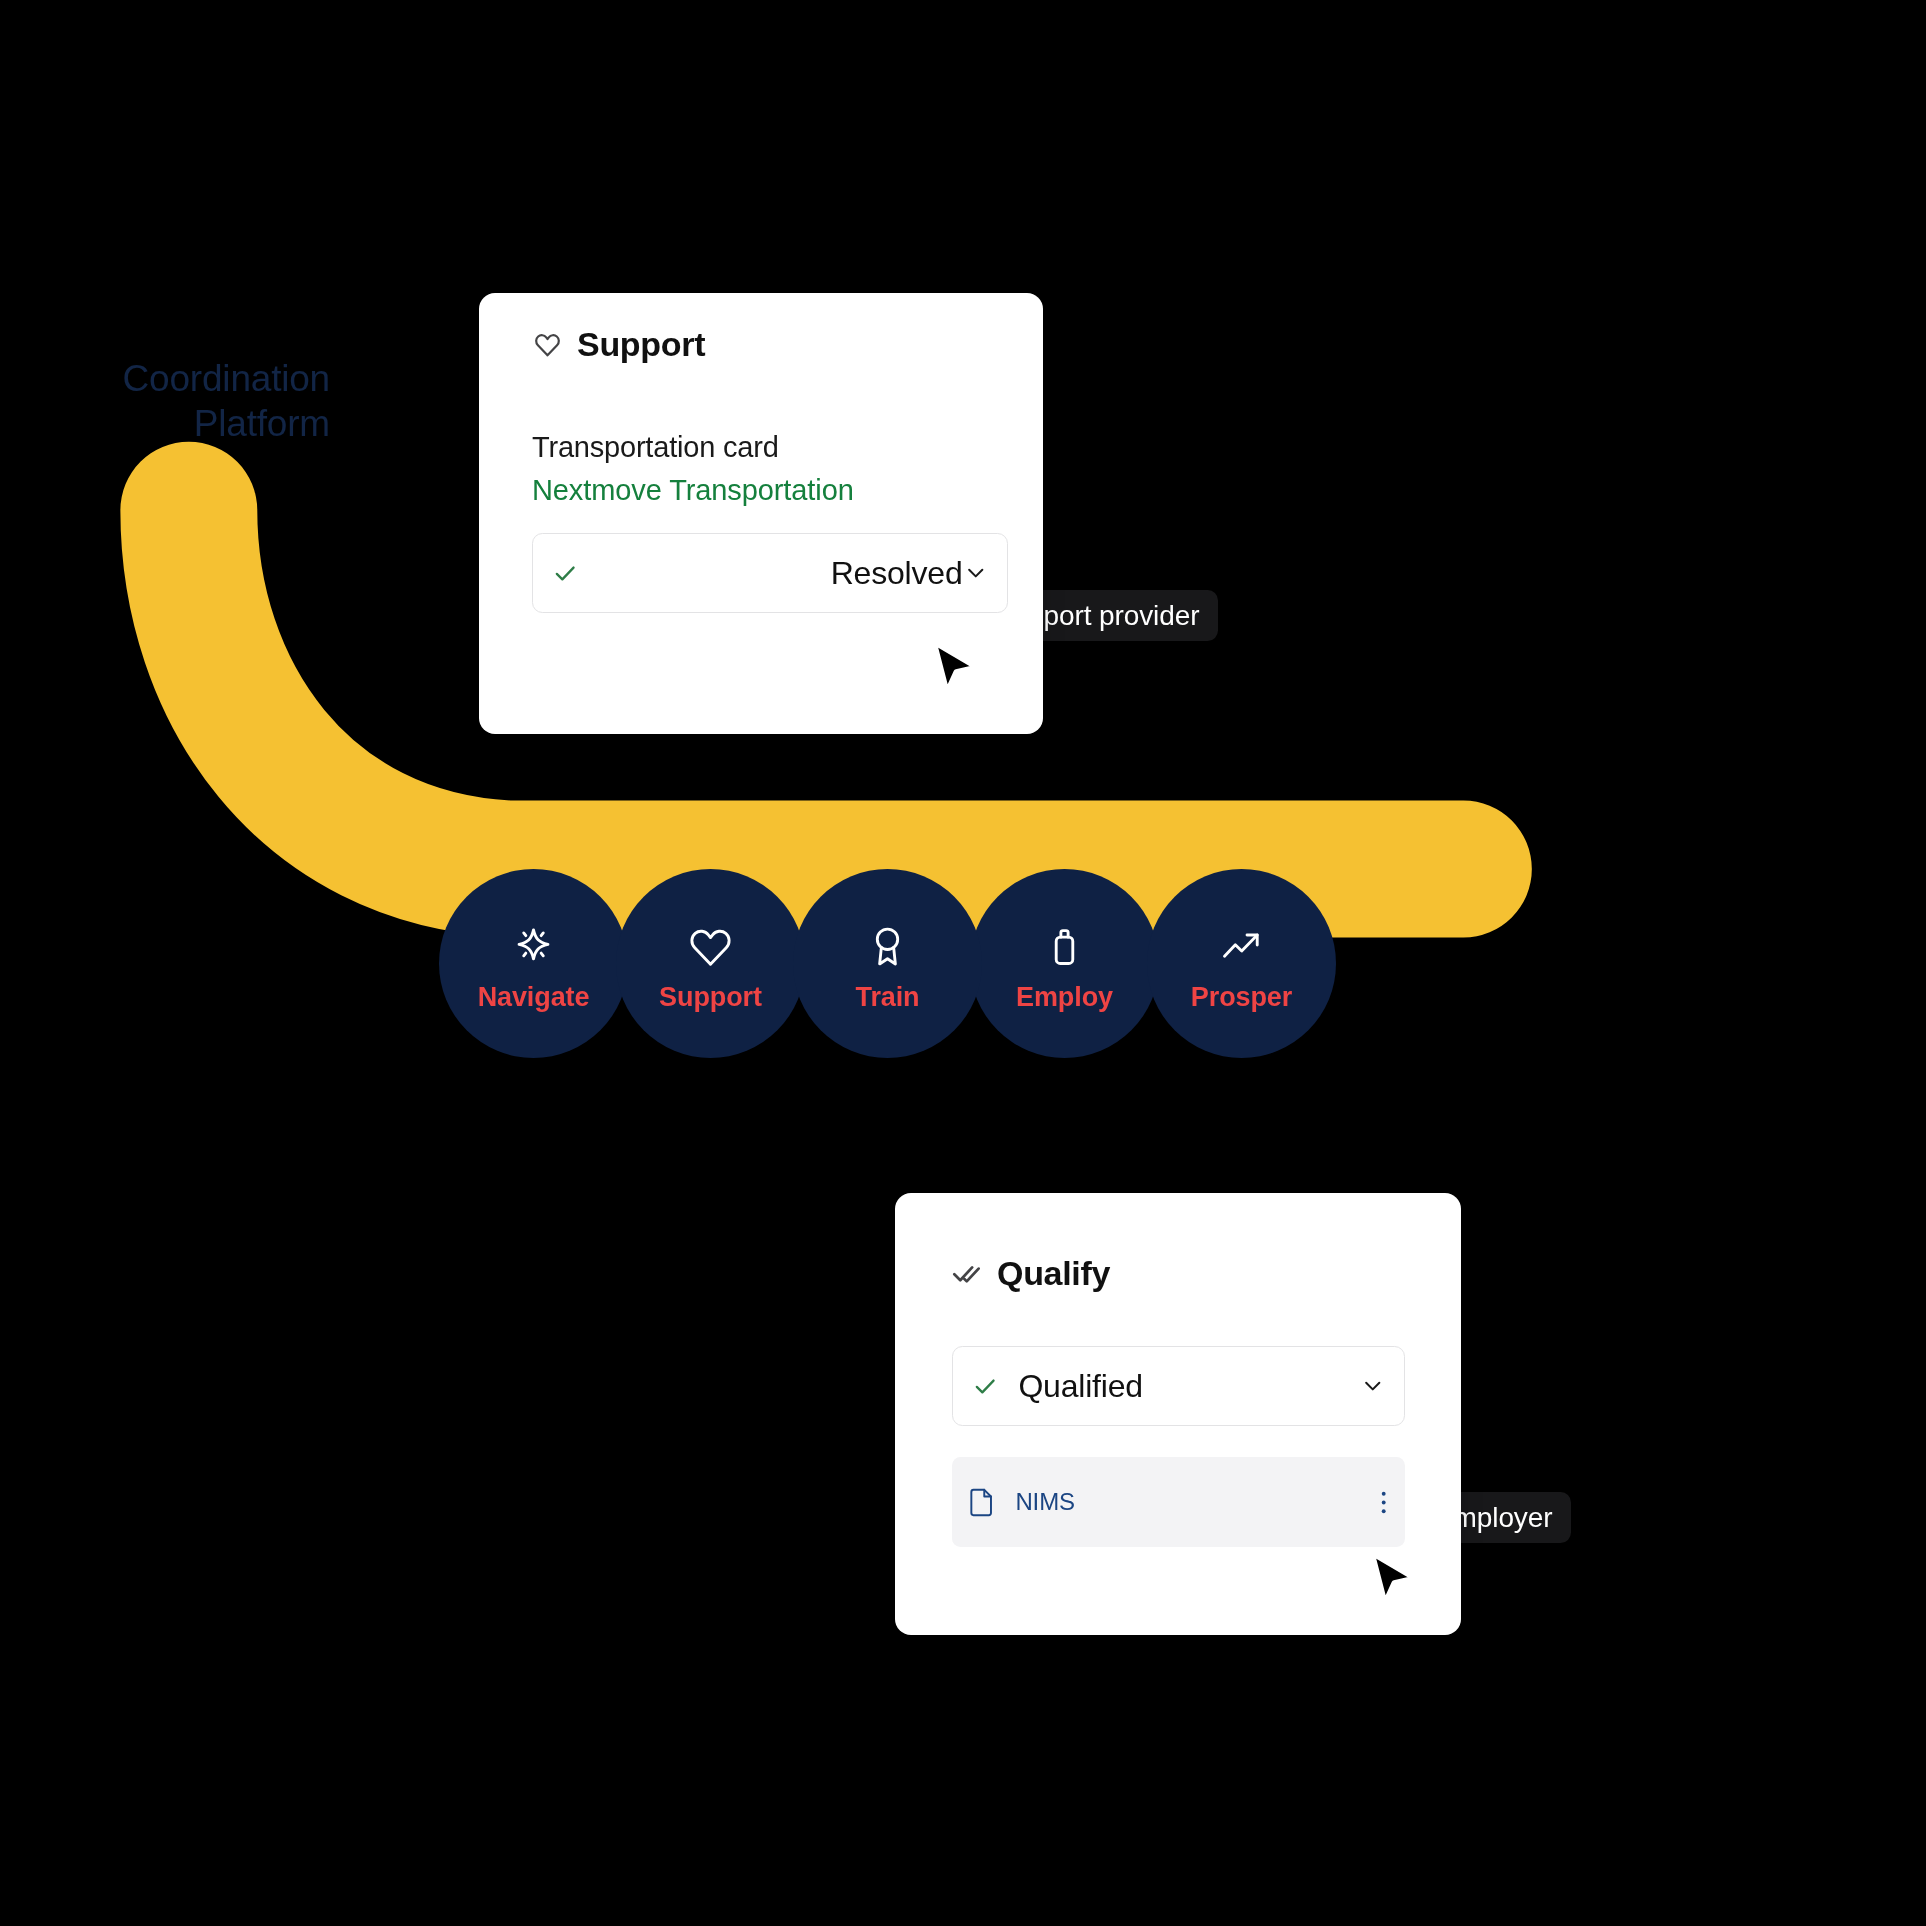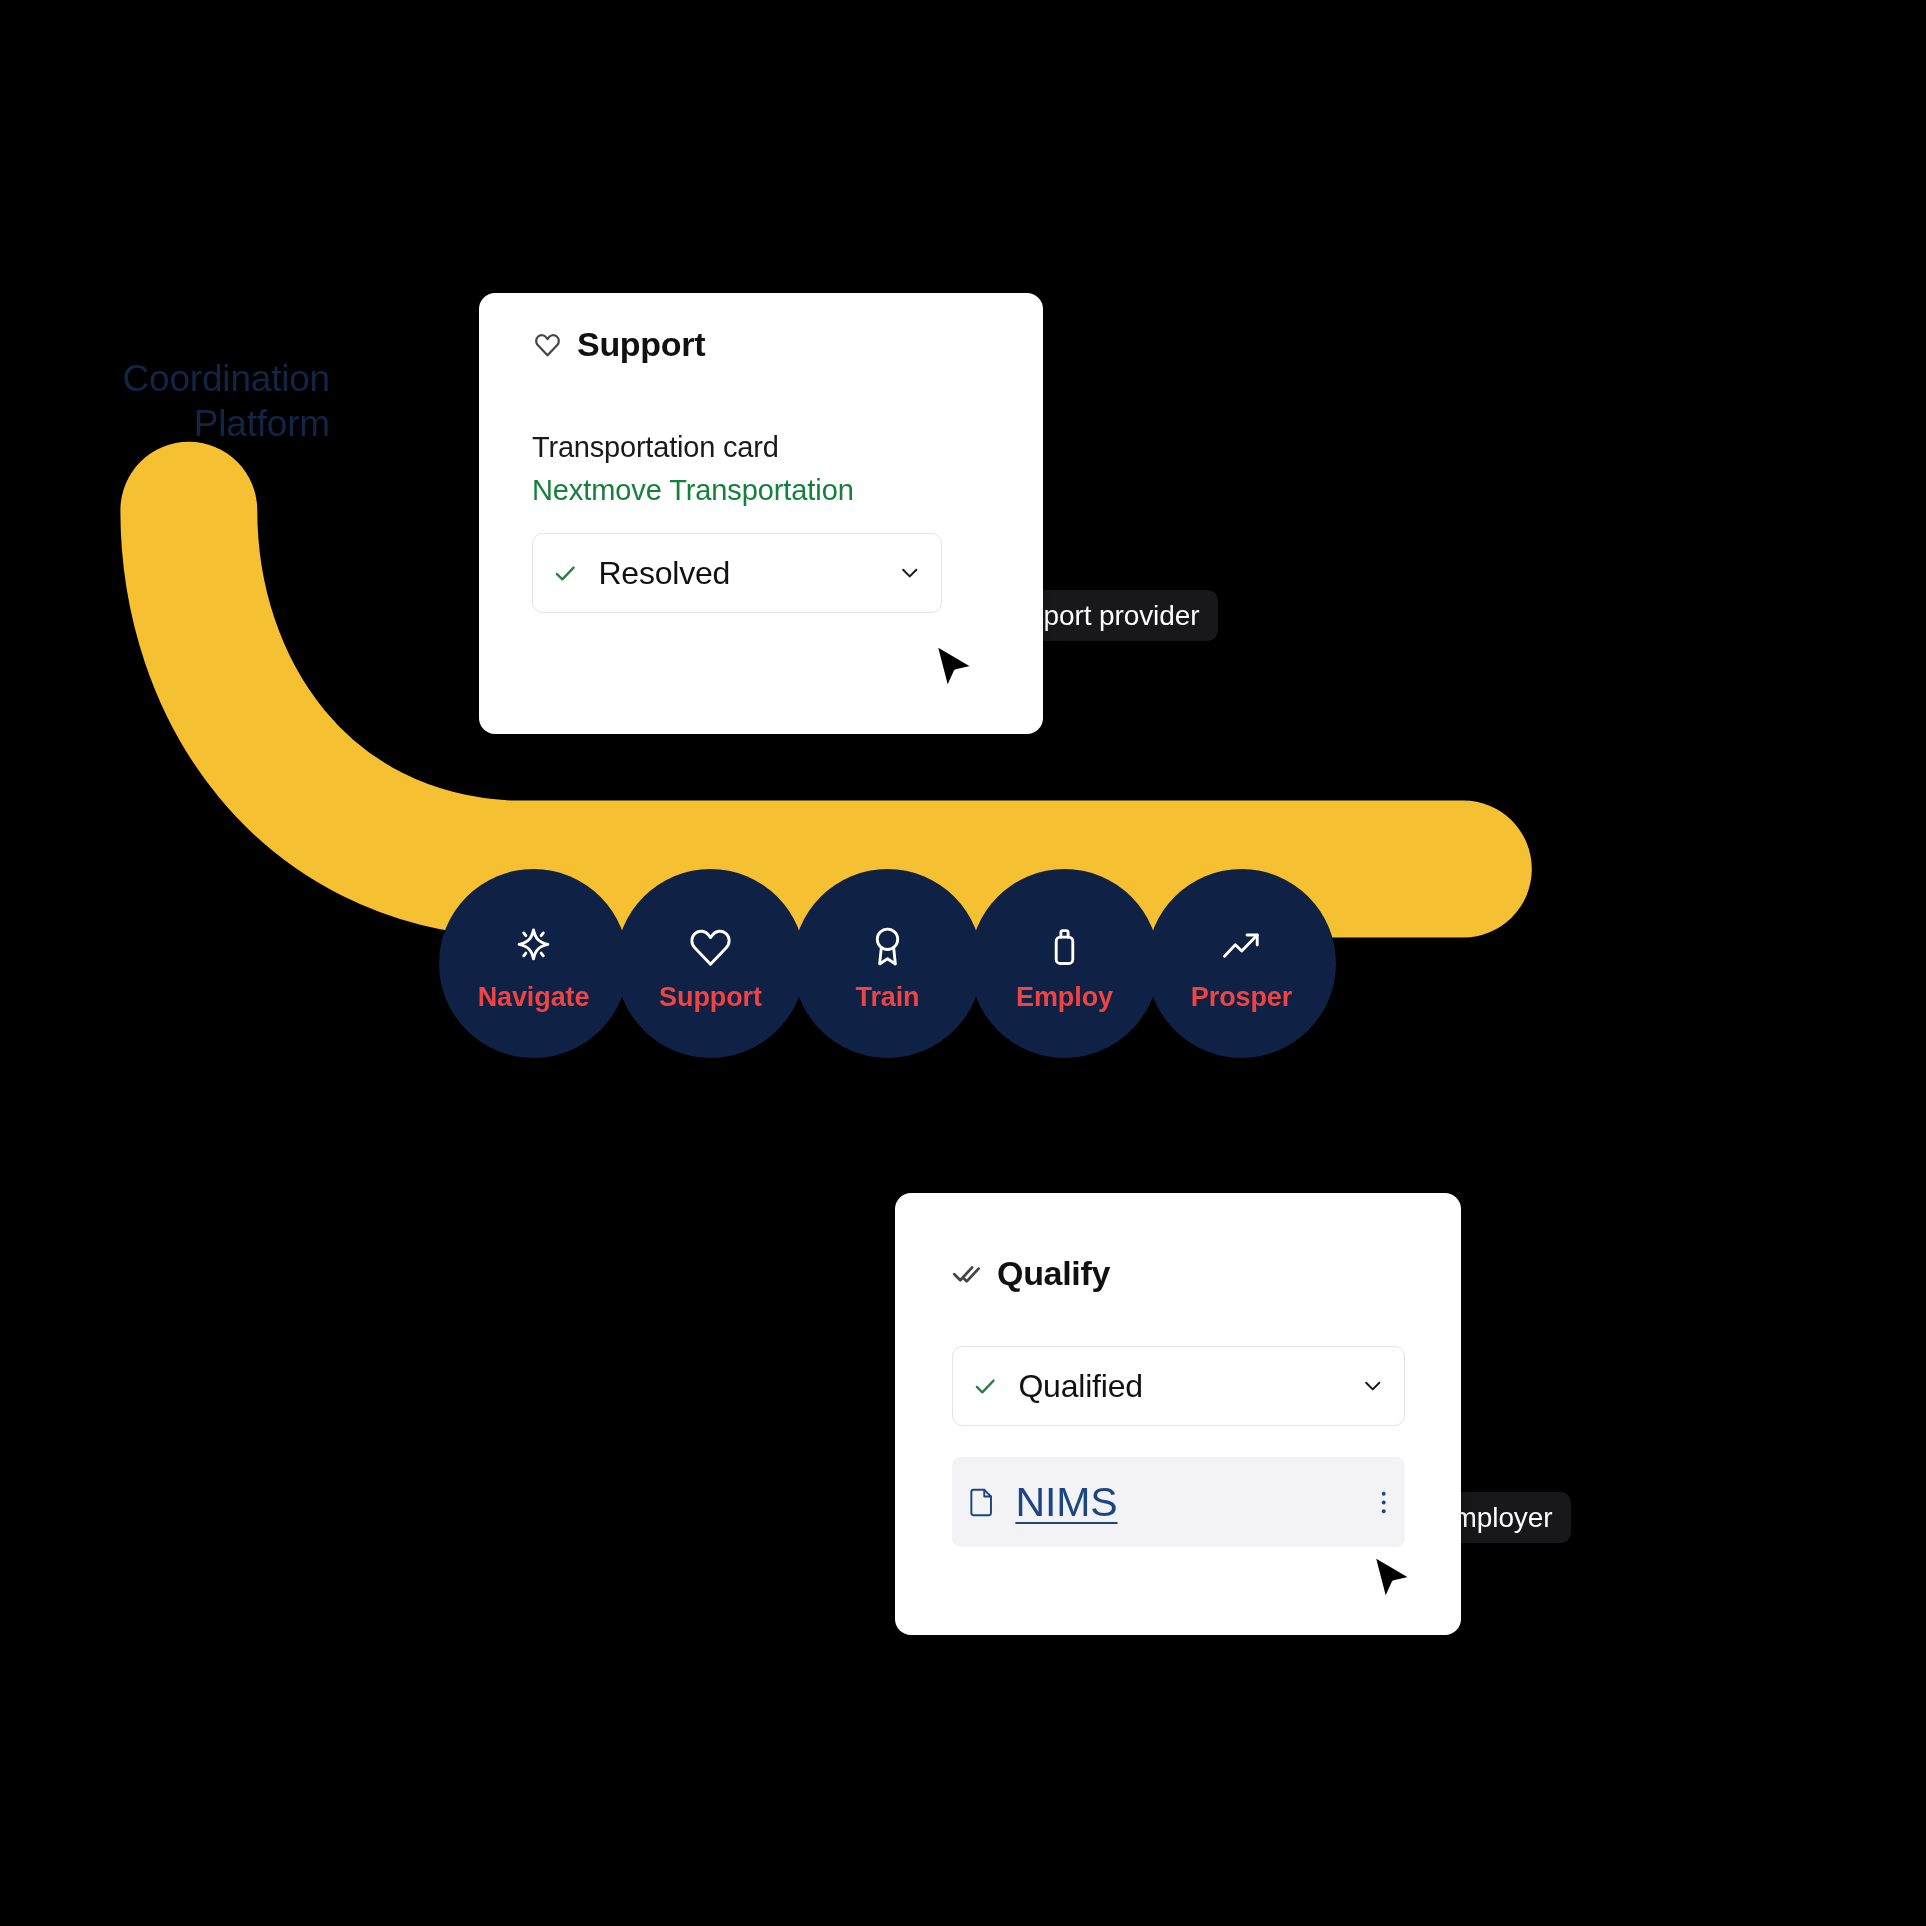--- a/index.html
+++ b/index.html
@@ -158,23 +158,22 @@
   }
   .file-icon {
     width: 26.4px;
     height: 31px;
     flex: 0 0 auto;
     display: block;
   }
   .file-name {
     flex: 1 1 auto;
     margin-left: 20px;
-    font-size: 41px;
+    font-size: 24px;
     color: #1B4583;
-    text-decoration: underline;
     text-underline-offset: 5.7px;
     text-decoration-thickness: 2.4px;
     letter-spacing: -0.1px;
     line-height: 1;
   }
   .file-menu {
     width: 9.4px;
     height: 31px;
     flex: 0 0 auto;
     display: block;
@@ -277,21 +276,21 @@
       <svg class="card-header-icon" viewBox="0 0 24 24">
         <path d="M12 20.4 L4.6 12.6 C2.7 10.6 2.8 7.5 4.8 5.8 C6.7 4.2 9.5 4.6 11 6.5 L12 7.8 L13 6.5 C14.5 4.6 17.3 4.2 19.2 5.8 C21.2 7.5 21.3 10.6 19.4 12.6 Z" fill="none" stroke="#444446" stroke-width="1.7" stroke-linejoin="round"></path>
       </svg>
       <span class="card-header-title">Support</span>
     </div>
 
     <div class="card-subject" style="margin:70px 0 0 53px;">Transportation card</div>
 
     <div class="card-provider" style="margin:10.4px 0 0 53px;">Nextmove Transportation</div>
 
-    <div class="select-control" style="margin:26.4px 0 0 53px; width:410px; height:80px;">
+    <div class="select-control" style="margin:26.4px 0 0 53px; width:476px; height:80px;text-align:right;">
       <svg class="select-check" viewBox="0 0 24 24">
         <path d="M4.4 12.6 L9.4 17.6 L19.6 6.9" fill="none" stroke="#2E7D47" stroke-width="2.1" stroke-linecap="round" stroke-linejoin="round"></path>
       </svg>
       <span class="select-value">Resolved</span>
       <svg class="select-chevron" viewBox="0 0 24 24">
         <path d="M5.8 9.2 L12 15.4 L18.2 9.2" fill="none" stroke="#1A1A1A" stroke-width="1.9" stroke-linecap="round" stroke-linejoin="round"></path>
       </svg>
     </div>
   </div>
 

